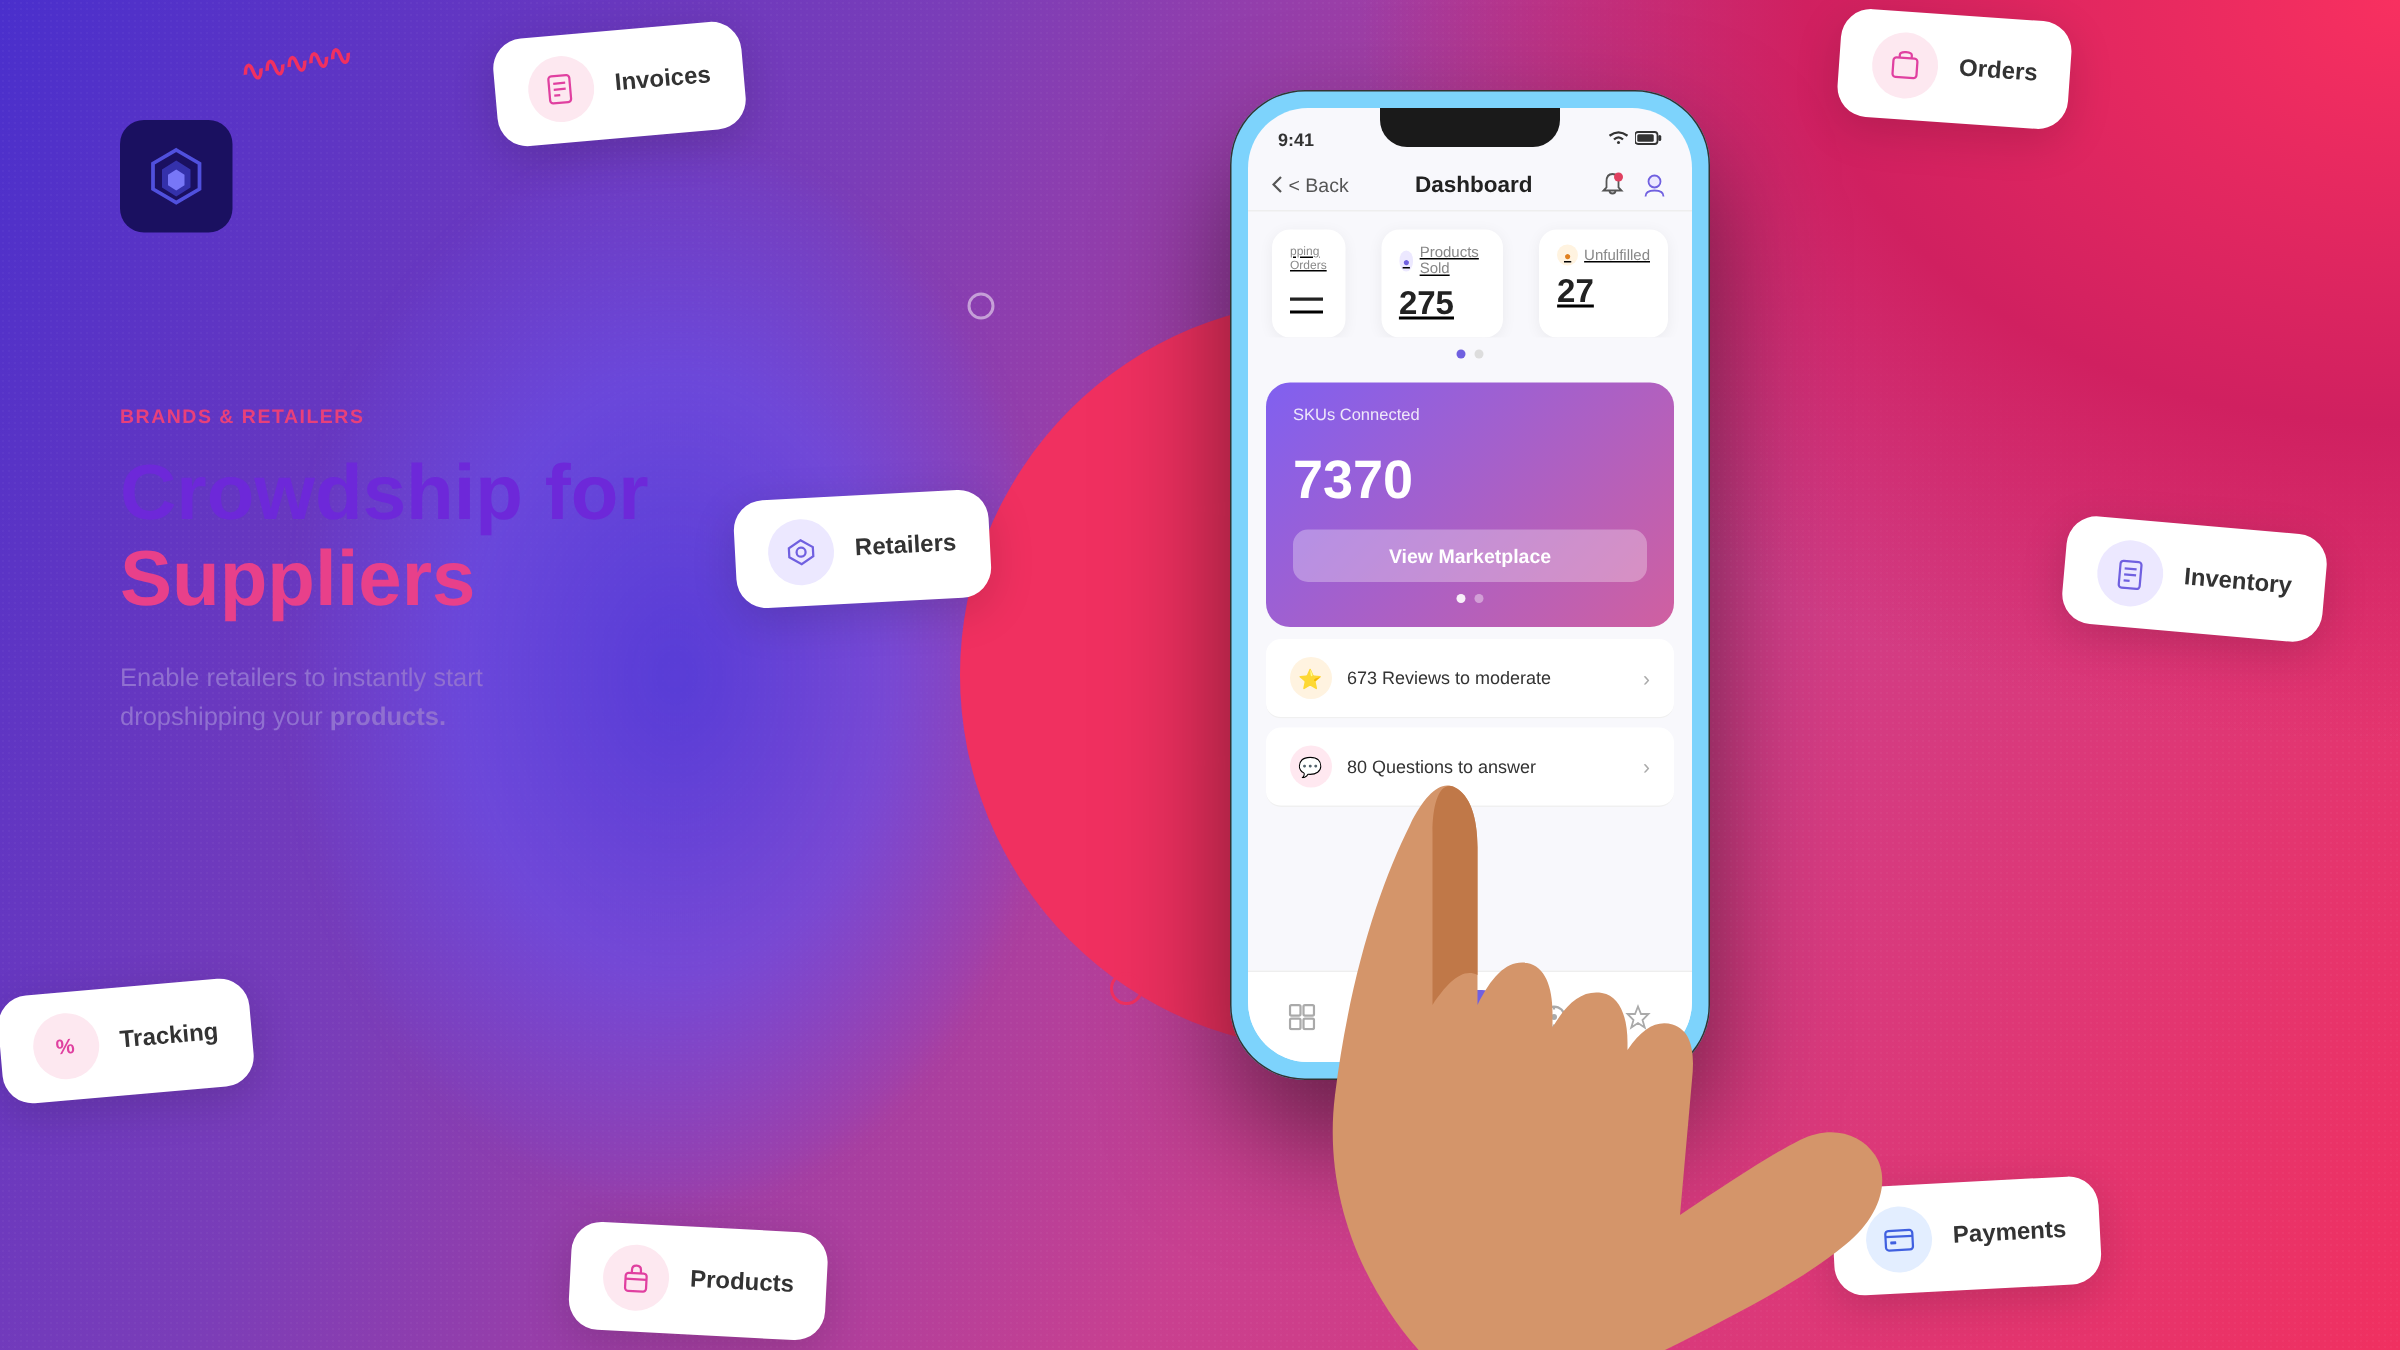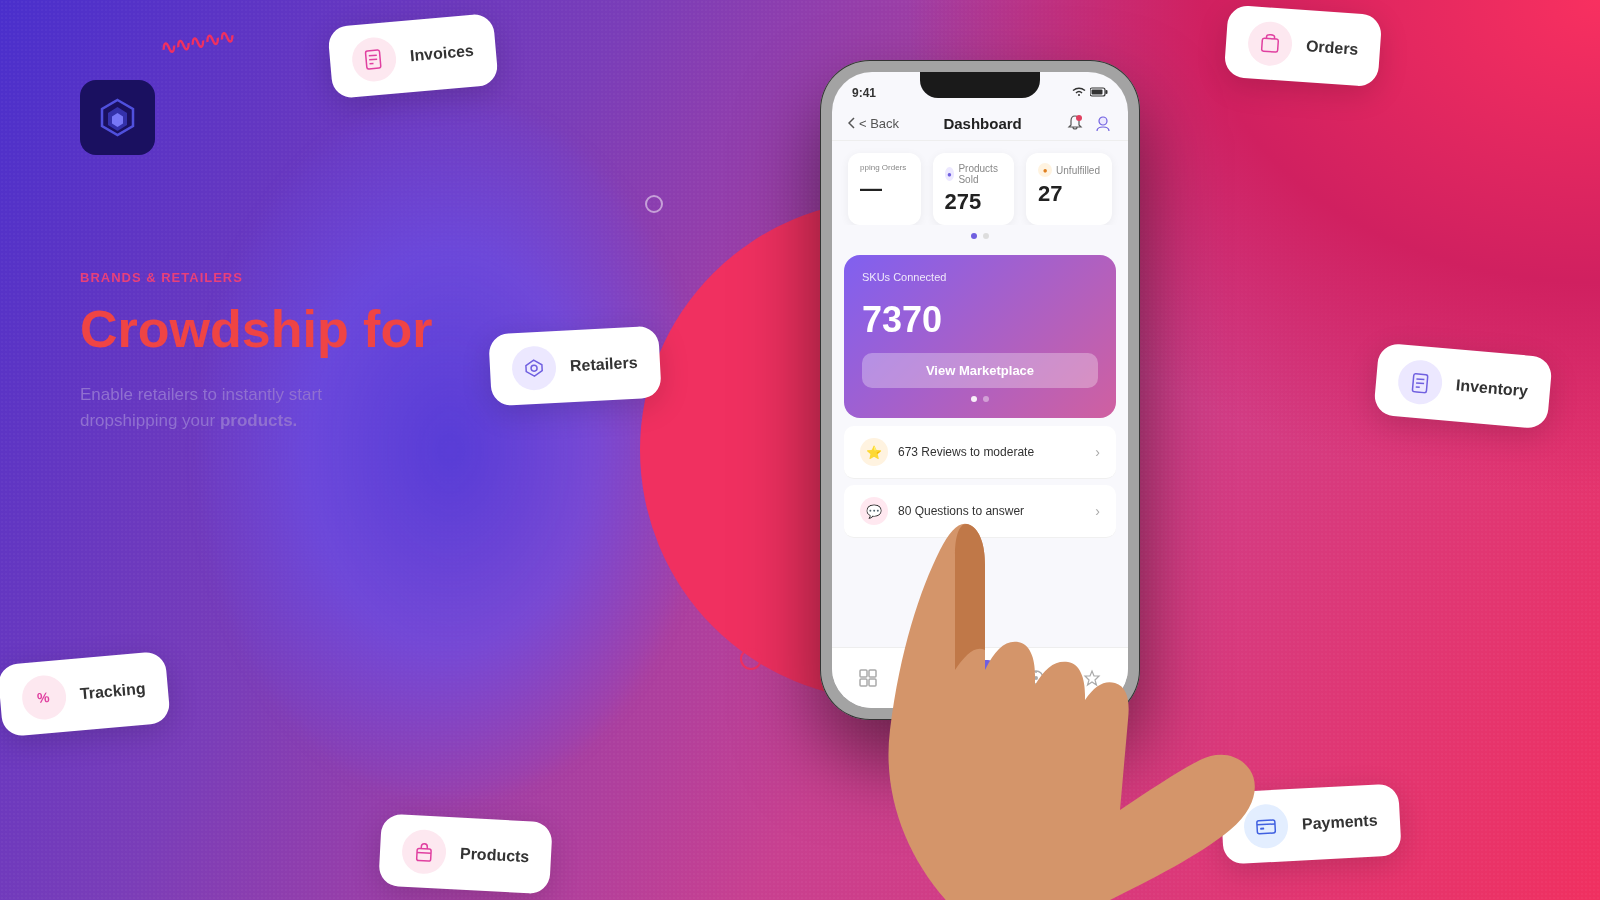--- a/index.html
+++ b/index.html
@@ -117,21 +117,21 @@
       text-transform: uppercase;
       margin-bottom: 16px;
     }
     .hero-title {
       font-size: 52px;
       font-weight: 800;
       line-height: 1.1;
       margin-bottom: 24px;
     }
     .hero-title .purple {
-      color: #ef4444;
+      color: #6d28d9;
     }
     .hero-title .pink {
       color: #e8408a;
     }
     .hero-description {
       font-size: 17px;
       color: #9070d0;
       line-height: 1.5;
     }
     .hero-description strong {
@@ -238,21 +238,21 @@
       top: 60px;
       left: 820px;
       width: 320px;
       height: 780px;
       z-index: 20;
     }
     .phone-frame {
       position: relative;
       width: 320px;
       height: 660px;
-      background: #a3a3a3;
+      background: #7dd3fc;
       border-radius: 50px;
       padding: 12px;
       box-shadow: 0 40px 80px rgba(0,0,0,0.5), inset 0 0 0 1px #333;
     }
     .phone-screen {
       width: 100%;
       height: 100%;
       background: #f8f8fc;
       border-radius: 40px;
       overflow: hidden;
@@ -308,23 +308,24 @@
       color: #222;
     }
     .nav-icons {
       display: flex;
       gap: 10px;
     }
 
     
     .stats-row {
       display: flex;
-      gap: 4px;
+      gap: 16px;
       padding: 12px 12px 0;
       overflow: hidden;
+      text-decoration: underline;
     }
     .stat-card {
       background: white;
       border-radius: 12px;
       padding: 10px 12px;
       flex: 1;
       margin: 0 4px;
       box-shadow: 0 2px 10px rgba(0,0,0,0.06);
     }
     .stat-label {
@@ -483,20 +484,21 @@
   </div>
 
   <div class="wavy-line" style="color:#f03060; font-size:20px; font-weight:bold; letter-spacing:-2px;">
     ∿∿∿∿∿
   </div>
 
   <div class="hero-text">
     <div class="brands-label">BRANDS &amp; RETAILERS</div>
     <h1 class="hero-title">
       <span class="purple">Crowdship for</span><br>
+      <span class="pink">Suppliers</span>
     </h1>
     <p class="hero-description">
       Enable retailers to instantly start<br>dropshipping your <strong>products.</strong>
     </p>
   </div>
 
   <div class="float-card card-invoices" style="transform: rotate(-5deg);">
     <div class="card-icon card-icon-pink">
       <svg width="22" height="22" viewBox="0 0 22 22" fill="none">
         <rect x="3" y="2" width="14" height="18" rx="2" stroke="#e040a0" stroke-width="1.5" fill="none"></rect>

